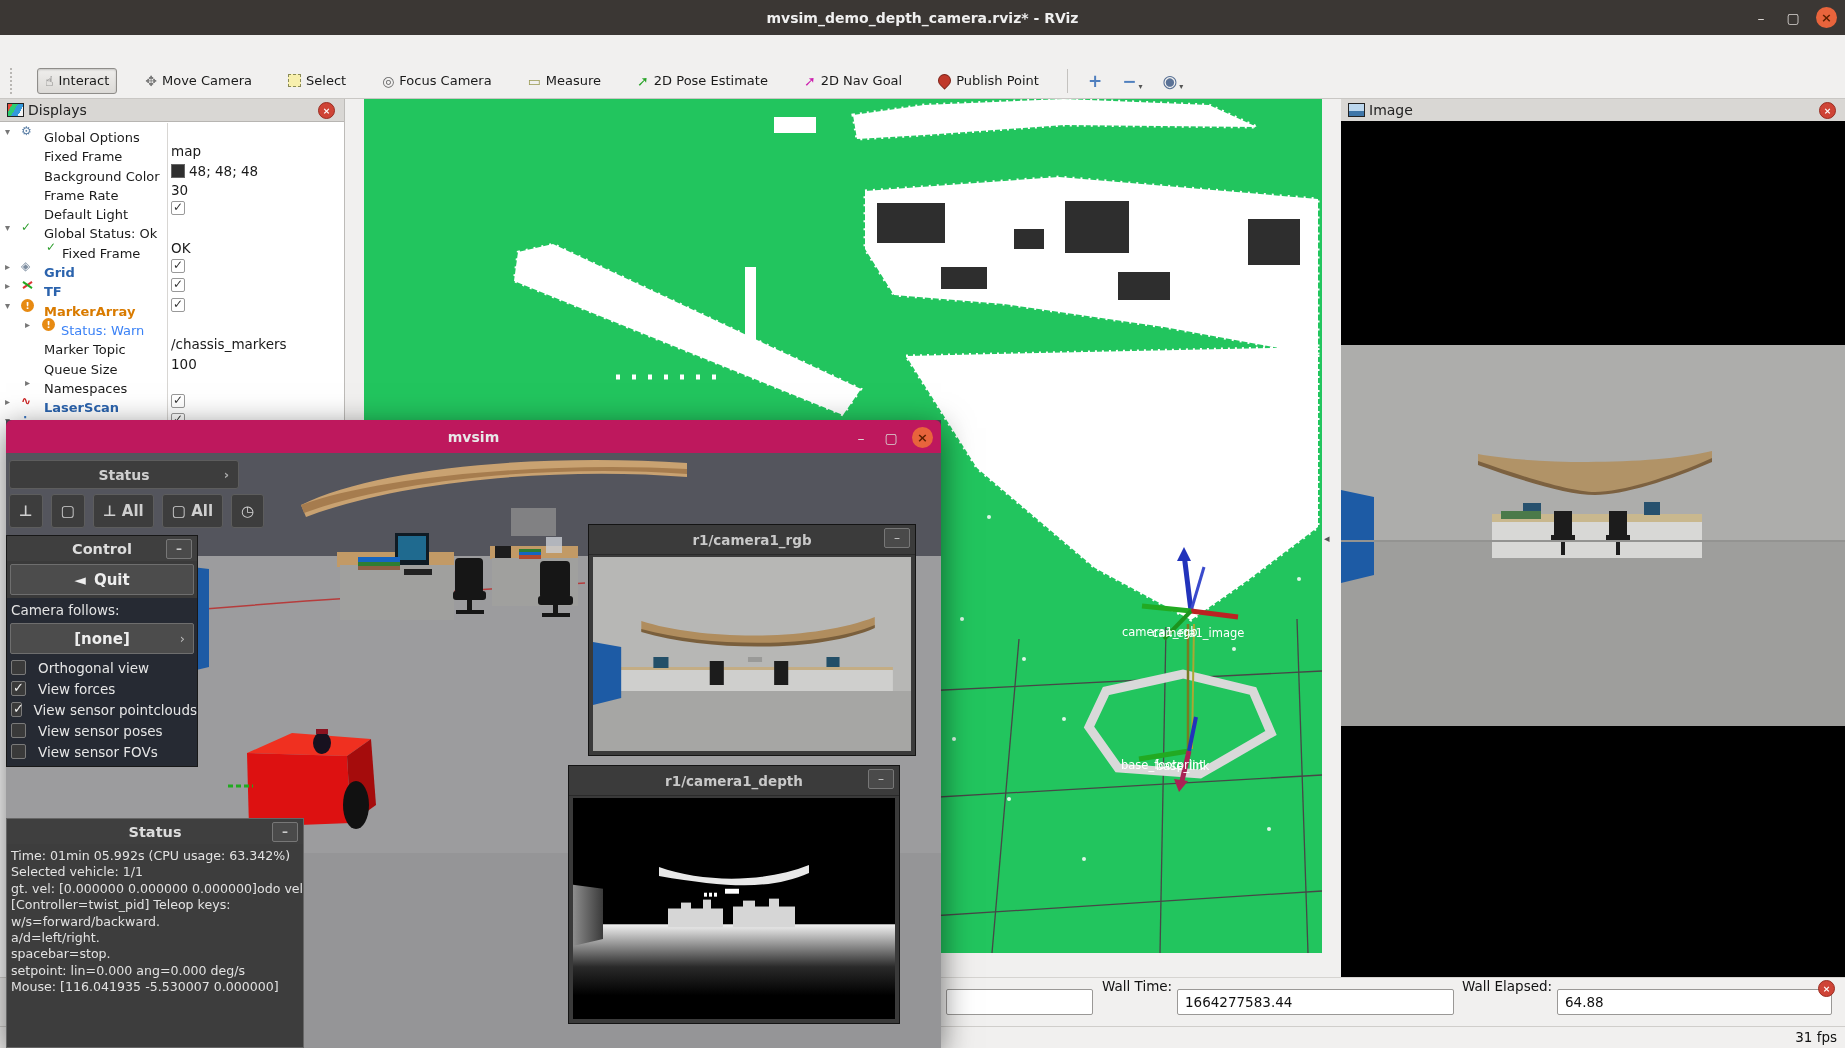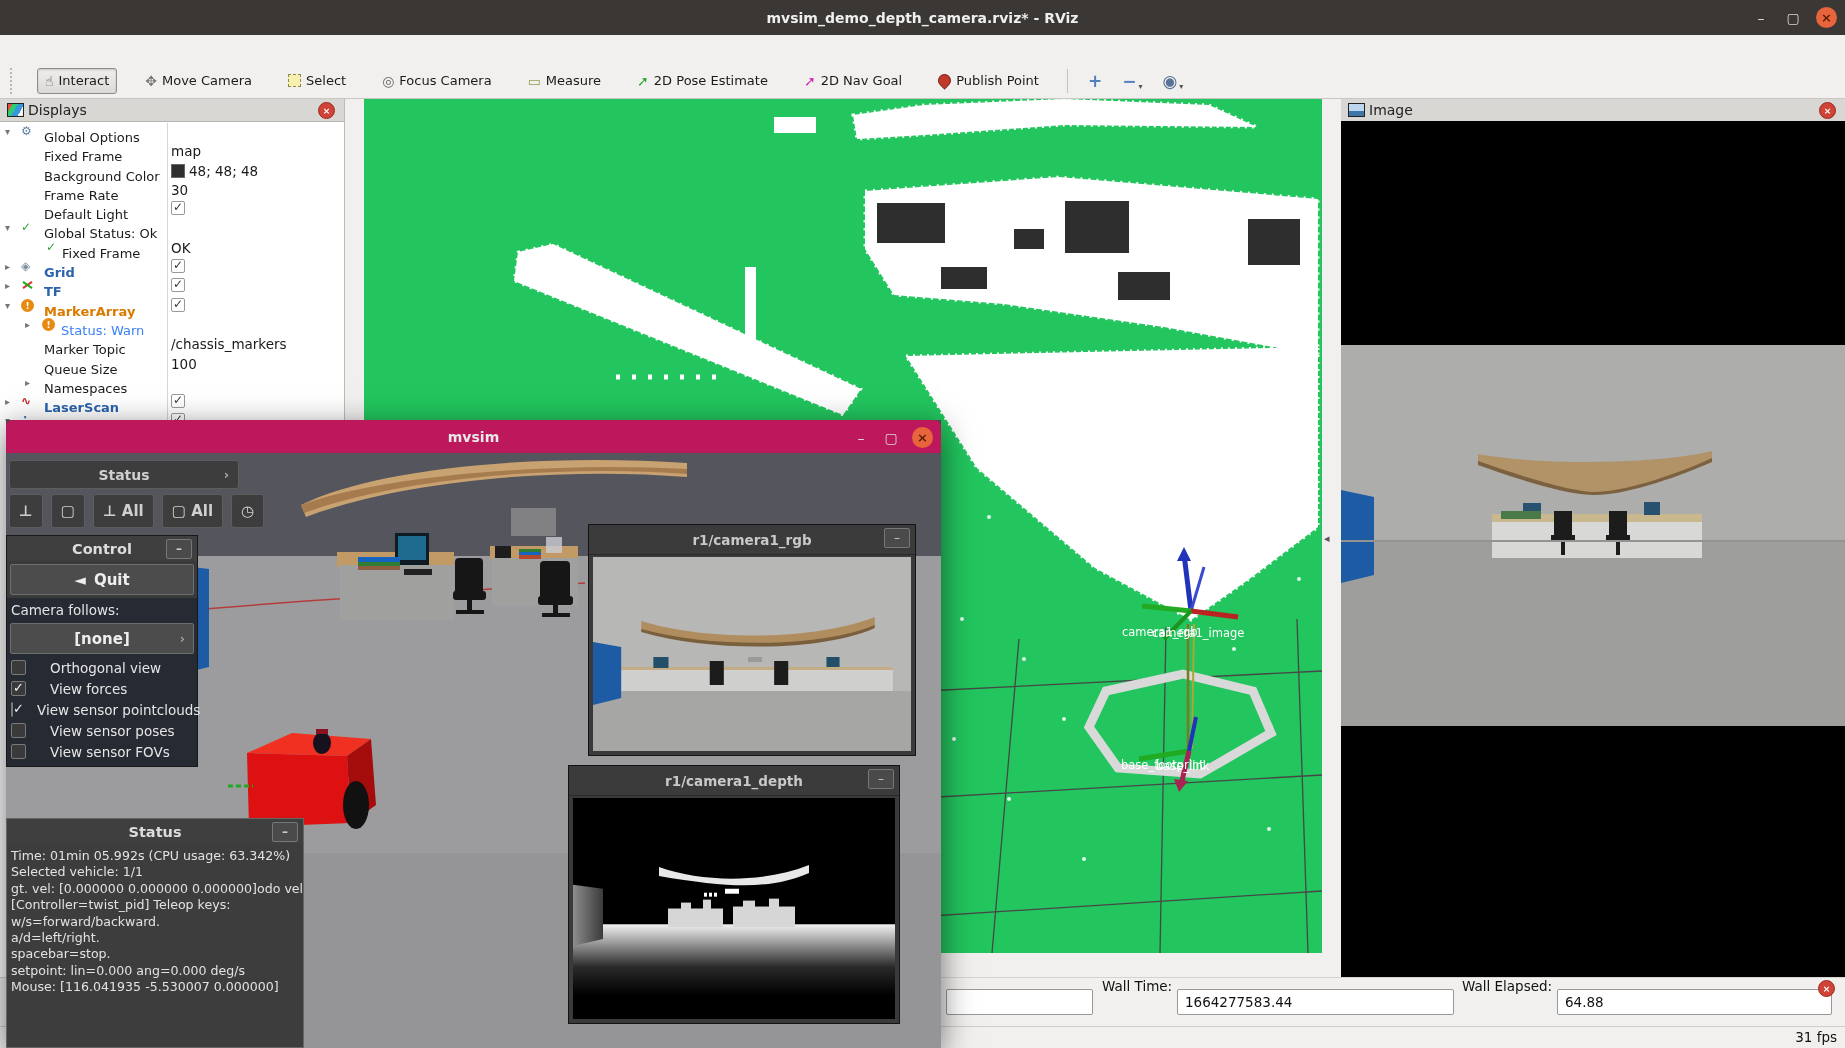--- a/index.html
+++ b/index.html
@@ -81,21 +81,21 @@
   .mvtools{position:absolute;left:3px;top:74px;display:flex;gap:8px;}
   .mvtool{height:32px;font-size:15px;padding:0 9px;}
   
   #control{position:absolute;left:0px;top:115px;width:190px;background:#3a3a3a;border:1px solid #181818;}
   .dkhead{height:25px;display:flex;align-items:center;justify-content:center;color:#ddd;font-weight:bold;font-size:14.5px;background:#3f3f3f;position:relative;}
   .minusbtn{position:absolute;right:5px;top:3px;width:24px;height:18px;background:#4a4a4a;border:1px solid #777;border-radius:2px;color:#ccc;display:flex;align-items:center;justify-content:center;font-size:12px;}
   .bigbtn{margin:3px;height:29px;background:#4c4c4c;border:1px solid #6e6e6e;border-radius:2px;color:#eee;font-weight:bold;font-size:15px;display:flex;align-items:center;justify-content:center;gap:8px;position:relative;}
   .bigbtn .chev{position:absolute;right:8px;font-size:13px;color:#bbb;font-weight:normal;}
   #ctl-body{background:#262a33;padding-bottom:4px;}
   .ctl-caption{color:#e3e3e3;font-size:13.5px;padding:4px 0 2px 4px;}
-  .optrow{display:flex;align-items:center;gap:24px;height:21px;padding-left:4px;}
+  .optrow{display:flex;align-items:center;gap:12px;height:21px;padding-left:4px;}
   .optrow .mcb{width:15px;height:15px;background:#3a3a3a;border:1px solid #7a7a7a;border-radius:2px;position:relative;box-sizing:border-box;}
   .optrow .mcb.on::after{content:"✓";position:absolute;left:1px;top:-2px;color:#f2f2f2;font-size:13px;font-weight:bold;}
   .optrow .olbl{color:#e6e6e6;font-size:13.5px;white-space:nowrap;}
   
   #mvstatus{position:absolute;left:0px;top:398px;width:298px;height:230px;background:#3d3d3d;border:1px solid #666;box-sizing:border-box;}
   #mvstatus .txt{padding:4px 2px 0 4px;color:#e2e2e2;font-size:12.6px;line-height:16.4px;white-space:nowrap;overflow:hidden;}
   
   .camwin{position:absolute;background:#3a3a3a;border:1px solid #141414;}
   .camtitle{height:29px;background:#3b3b3b;border-bottom:1px solid #2a2a2a;display:flex;align-items:center;justify-content:center;position:relative;}
   .camtitle .title{color:#c9c9c9;font-weight:bold;font-size:13.5px;}

